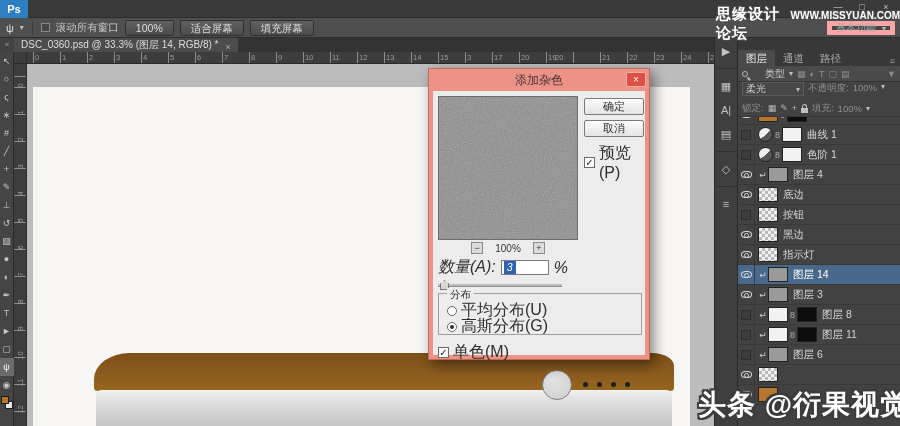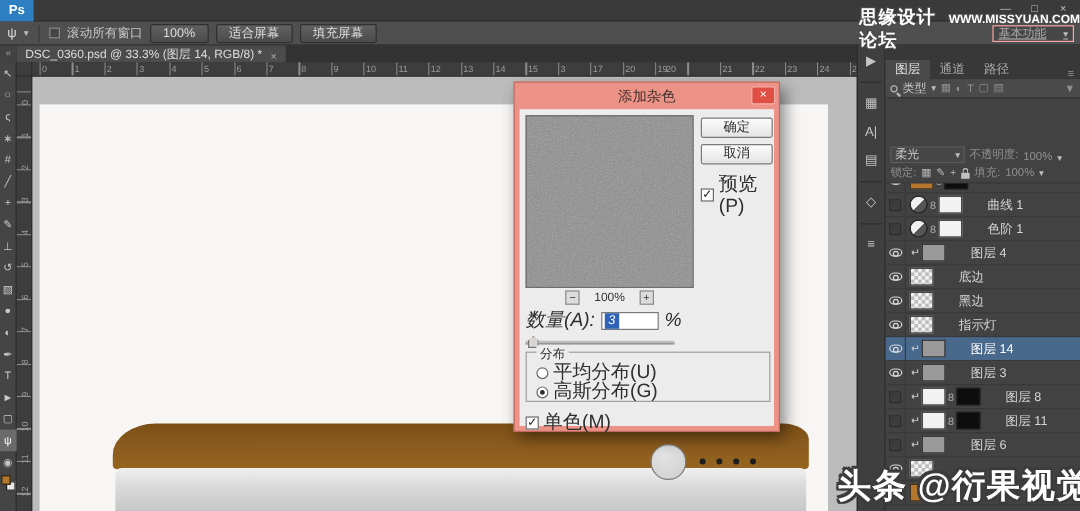--- a/index.html
+++ b/index.html
@@ -20,22 +20,22 @@
   #options-bar{position:absolute;left:0;top:18px;width:900px;height:20px;background:#4f4f4f;
                border-bottom:1px solid #2c2c2c;display:flex;align-items:center;gap:6px;padding:0 6px;}
   .tool-glyph{font-size:11px;color:#ddd;}
   .caret{font-size:8px;color:#bbb;}
   .ob-sep{width:1px;height:14px;background:#3a3a3a;margin:0 2px;}
   .ob-checkbox{width:9px;height:9px;border:1px solid #8a8a8a;background:#454545;display:inline-block;}
   .ob-label{font-size:10.5px;color:#c8c8c8;}
   .ob-btn{background:linear-gradient(#616161,#4b4b4b);border:1px solid #303030;border-radius:2px;
           font-size:10.5px;color:#ddd;padding:1px 10px;line-height:12px;}
   #workspace-select{position:absolute;right:5px;top:3px;width:68px;height:14px;background:#474747;
-                    border:1px solid #fca5a5;font-size:10px;color:#a8a8a8;display:flex;
-                    align-items:center;justify-content:space-between;padding:0 4px;text-decoration:underline;}
+                    border:5px solid #fca5a5;font-size:10px;color:#a8a8a8;display:flex;
+                    align-items:center;justify-content:space-between;padding:0 4px;}
 
   
   #collapse-btn{position:absolute;left:0;top:38px;width:14px;height:14px;background:#424242;
                 color:#999;font-size:8px;text-align:center;line-height:14px;}
   #tab-bar{position:absolute;left:14px;top:38px;width:700px;height:14px;background:#333;display:flex;}
   #doc-tab{background:#4c4c4c;height:14px;display:flex;align-items:flex-end;padding:0 7px;gap:7px;}
   #doc-tab .title{font-size:10px;color:#ddd;white-space:nowrap;}
   #doc-tab .close{font-size:9px;color:#aaa;}
 
   
@@ -90,23 +90,23 @@
   #lp-gap{height:12px;background:#383838;}
   #lp-tabs{height:16px;background:#383838;display:flex;align-items:flex-end;}
   .lp-tab{height:16px;line-height:16px;padding:0 8px;font-size:10.5px;color:#ababab;}
   .lp-tab.active{background:#4a4a4a;color:#e2e2e2;}
   #lp-tab-menu{margin-left:auto;padding-right:5px;color:#9a9a9a;font-size:9px;}
   #lp-filter{height:16px;background:#4a4a4a;border-bottom:1px solid #333;display:flex;
              align-items:center;gap:4px;padding:0 4px;}
   .mag{width:6px;height:6px;border:1.5px solid #b5b5b5;border-radius:50%;position:relative;flex:none;}
   .mag::after{content:"";position:absolute;width:4px;height:1.5px;background:#b5b5b5;
               transform:rotate(45deg);left:4px;top:6px;}
-  #lp-filter .flabel{font-size:10px;color:#c8c8c8;}
+  #lp-filter .flabel{font-size:10px;color:#c8c8c8;margin-left:13px;}
   .mini-ico{font-size:9px;color:#8f8f8f;}
-  #lp-blend{height:18px;display:flex;align-items:flex-end;gap:4px;padding:0 4px;margin-top:36px;}
+  #lp-blend{height:18px;display:flex;align-items:flex-start;gap:4px;padding:0 4px;}
   .dd{background:#474747;border:1px solid #5a5a5a;height:14px;font-size:10px;color:#c8c8c8;
       display:flex;align-items:center;justify-content:space-between;padding:0 3px;}
   #blend-dd{width:62px;}
   .dim-label{font-size:9.5px;color:#8f8f8f;white-space:nowrap;}
   .dim-val{font-size:9.5px;color:#8f8f8f;}
   #lp-lock{height:17px;display:flex;align-items:center;gap:4px;padding:0 4px;border-bottom:1px solid #373737;}
   .lock-ico{font-size:9px;color:#b5b5b5;}
   .lock-shape{width:7px;height:5px;background:#c0c0c0;position:relative;margin-top:4px;flex:none;}
   .lock-shape::before{content:"";position:absolute;left:1px;top:-4px;width:3px;height:4px;
                       border:1.5px solid #c0c0c0;border-bottom:none;border-radius:3px 3px 0 0;}
@@ -125,21 +125,21 @@
   .t-gray{background:#9a9a9a;}
   .t-white{background:#f2f2f2;}
   .t-black{background:#0d0d0d;}
   .t-orange{background:#b5772e;}
   .t-checker{background-image:linear-gradient(45deg,#b9b9b9 25%,transparent 25%,transparent 75%,#b9b9b9 75%),
              linear-gradient(45deg,#b9b9b9 25%,#f2f2f2 25%,#f2f2f2 75%,#b9b9b9 75%);
              background-size:6px 6px;background-position:0 0,3px 3px;background-color:#f2f2f2;}
   .adj-circle{width:15px;height:15px;border:1px solid #222;border-radius:50%;
               background:linear-gradient(135deg,#f0f0f0 50%,#565656 50%);flex:none;}
   .mask-link{font-size:9px;color:#ababab;margin:0 2px;flex:none;}
-  .layer-name{font-size:10.5px;color:#d6d6d6;margin-left:21px;}
+  .layer-name{font-size:10.5px;color:#d6d6d6;margin-left:5px;}
   .layer-row.selected .layer-name{color:#fff;}
 
   
   #noise-dialog{position:absolute;left:428px;top:68px;width:222px;height:292px;background:#ed9287;
                 border:1px solid #c06a5f;box-shadow:4px 5px 12px rgba(0,0,0,.45);z-index:40;}
   #dlg-title{position:absolute;left:0;top:0;width:100%;height:22px;text-align:center;
              line-height:22px;font-size:12px;color:#41302c;}
   #dlg-close{position:absolute;right:3px;top:3px;width:20px;height:15px;background:#e04f43;
              border:1px solid #f3b1a9;border-radius:2px;color:#fff;font-size:10px;
              text-align:center;line-height:14px;}
@@ -407,20 +407,29 @@
           <span class="eye-well">
             <span class="eye"></span>
           </span>
           <span class="row-content">
             <span class="thumb t-checker"></span>
             <span class="layer-name">底边</span>
           </span>
         </div>
         <div class="layer-row">
           <span class="eye-well">
+            <span class="vis-off"></span>
+          </span>
+          <span class="row-content">
+            <span class="thumb t-checker"></span>
+            <span class="layer-name">按钮</span>
+          </span>
+        </div>
+        <div class="layer-row">
+          <span class="eye-well">
             <span class="eye"></span>
           </span>
           <span class="row-content">
             <span class="thumb t-checker"></span>
             <span class="layer-name">黑边</span>
           </span>
         </div>
         <div class="layer-row">
           <span class="eye-well">
             <span class="eye"></span>

